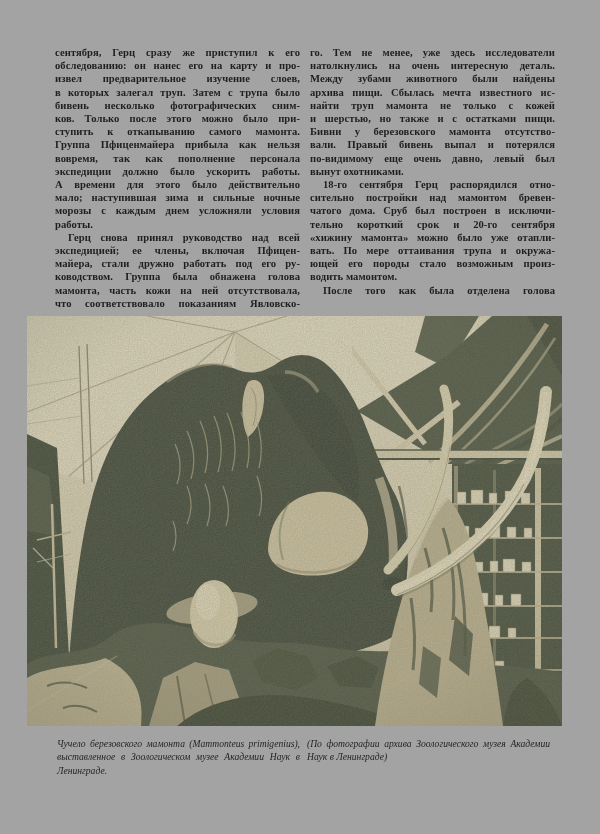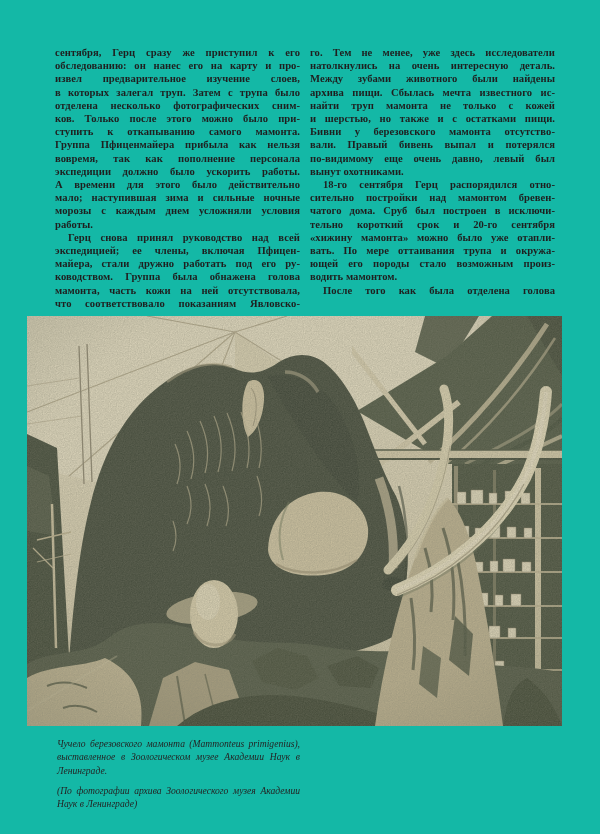--- a/index.html
+++ b/index.html
@@ -1,50 +1,50 @@
 <!DOCTYPE html>
 <html><head>
 <meta charset="utf-8">
 <style>
   html,body{margin:0;padding:0;background:#fcfbf8;}
   .page{
-    position:relative;width:600px;height:834px;background:#14b8a6;
+    position:relative;width:600px;height:834px;background:#a3a3a3;
     font-family:"Liberation Serif","DejaVu Serif",serif;color:#1f1f1f;overflow:hidden;
   }
   
   .columns{position:absolute;left:55px;top:46px;width:500px;display:flex;gap:10px;}
   .col{width:245px;}
   .tline{
     font-size:10.6px;line-height:13.2px;font-weight:700;
     text-align:justify;text-align-last:justify;letter-spacing:.05px;white-space:normal;
   }
   .tline.end{text-align-last:left;}
   .tline.start{text-indent:13px;}
   
   .photo{position:absolute;left:27px;top:316px;width:535px;height:410px;margin:0;}
   .photo svg{display:block;}
   
-  .captions{position:absolute;left:57px;top:737px;width:500px;display:flex;gap:7px;flex-direction:column;}
+  .captions{position:absolute;left:57px;top:737px;width:500px;display:flex;gap:7px;}
   .cap{
     width:243px;font-size:9.6px;line-height:13.3px;font-style:italic;
     text-align:justify;color:#242424;
   }
 </style>
 </head>
 <body>
 
 <div class="page">
 
   <div class="columns">
     <div class="col">
         <div class="tline">сентября, Герц сразу же приступил к его</div>
         <div class="tline">обследованию: он нанес его на карту и про-</div>
         <div class="tline">извел предварительное изучение слоев,</div>
         <div class="tline">в которых залегал труп. Затем с трупа было</div>
-        <div class="tline">отделена несколько фотографических сним-</div>
+        <div class="tline">бивень несколько фотографических сним-</div>
         <div class="tline">ков. Только после этого можно было при-</div>
         <div class="tline">ступить к откапыванию самого мамонта.</div>
         <div class="tline">Группа Пфиценмайера прибыла как нельзя</div>
         <div class="tline">вовремя, так как пополнение персонала</div>
         <div class="tline">экспедиции должно было ускорить работы.</div>
         <div class="tline">А времени для этого было действительно</div>
         <div class="tline">мало; наступившая зима и сильные ночные</div>
         <div class="tline">морозы с каждым днем усложняли условия</div>
         <div class="tline end">работы.</div>
         <div class="tline start">Герц снова принял руководство над всей</div>

